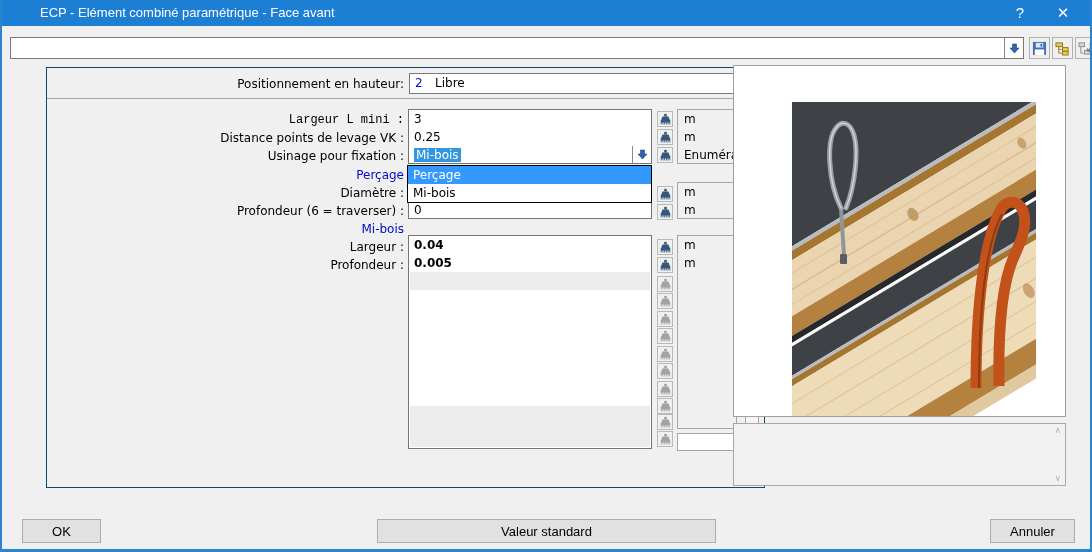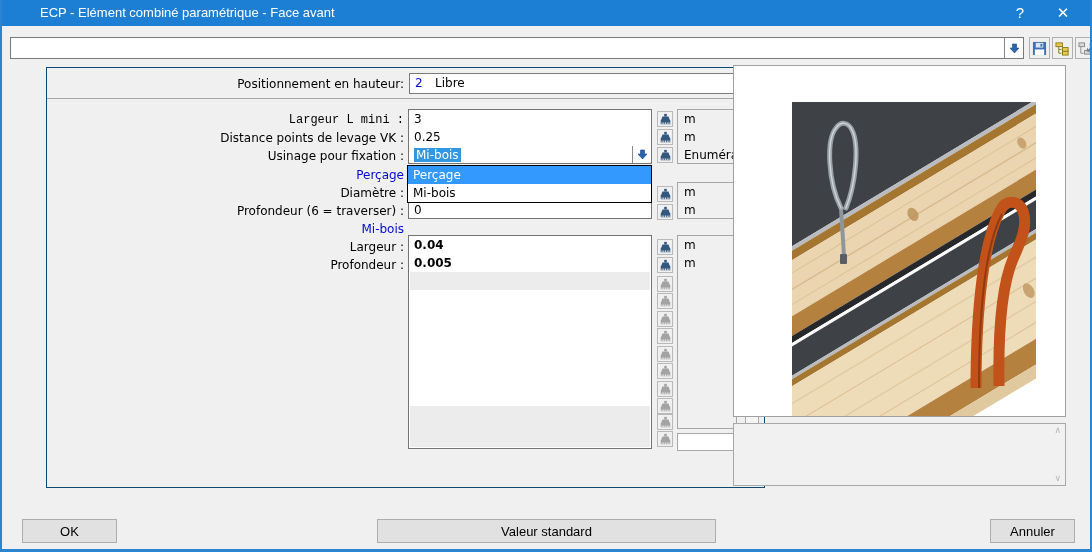--- a/index.html
+++ b/index.html
@@ -316,17 +316,17 @@
         <path d="M245,322 C245,242 252,178 268,148" fill="none" stroke="#8f3a10" stroke-width="2"></path>
       </g>
     </svg>
   </div>
 
   <div class="descbox">
     <div class="up chev">∧</div>
     <div class="dn chev">∨</div>
   </div>
 
-  <div class="btn" style="left:20px;width:95px;">OK</div>
+  <div class="btn" style="left:20px;width:79px;">OK</div>
   <div class="btn" style="left:375px;width:339px;">Valeur standard</div>
   <div class="btn" style="left:988px;width:85px;">Annuler</div>
 
 </div>
 
 </body></html>

